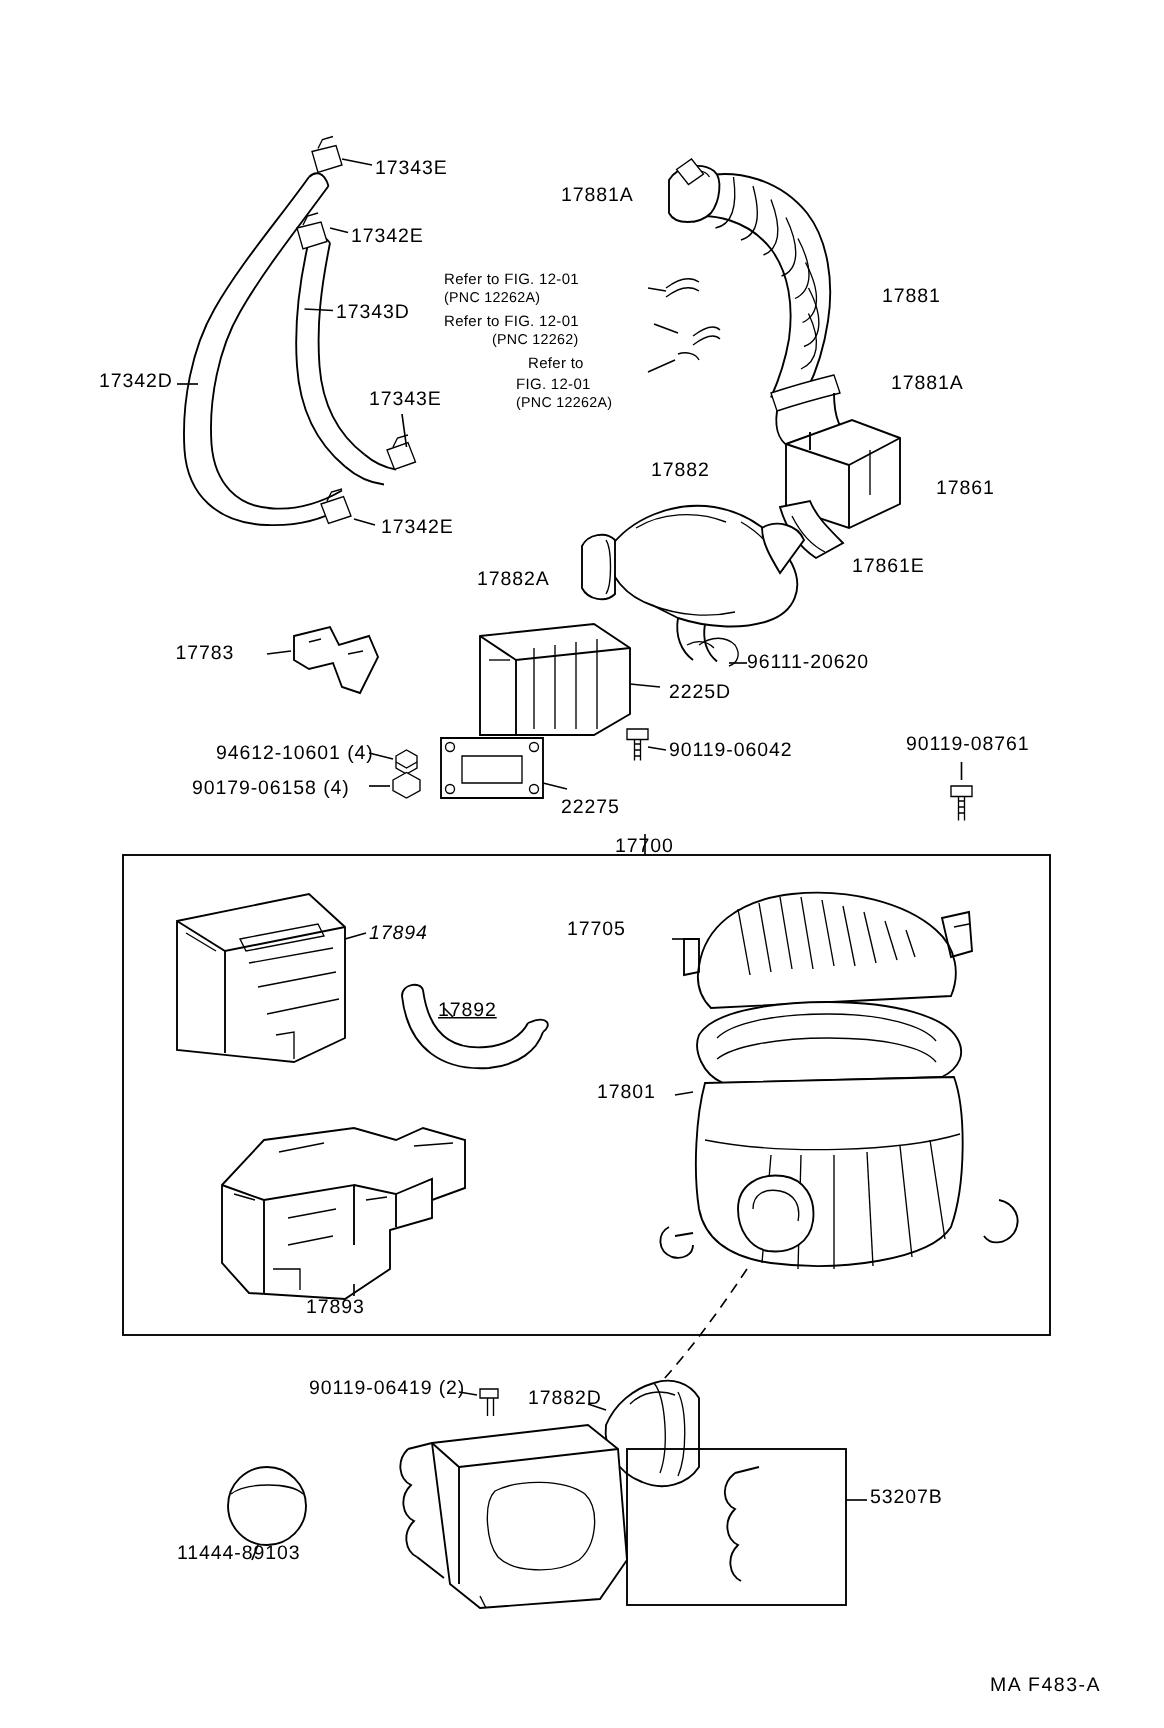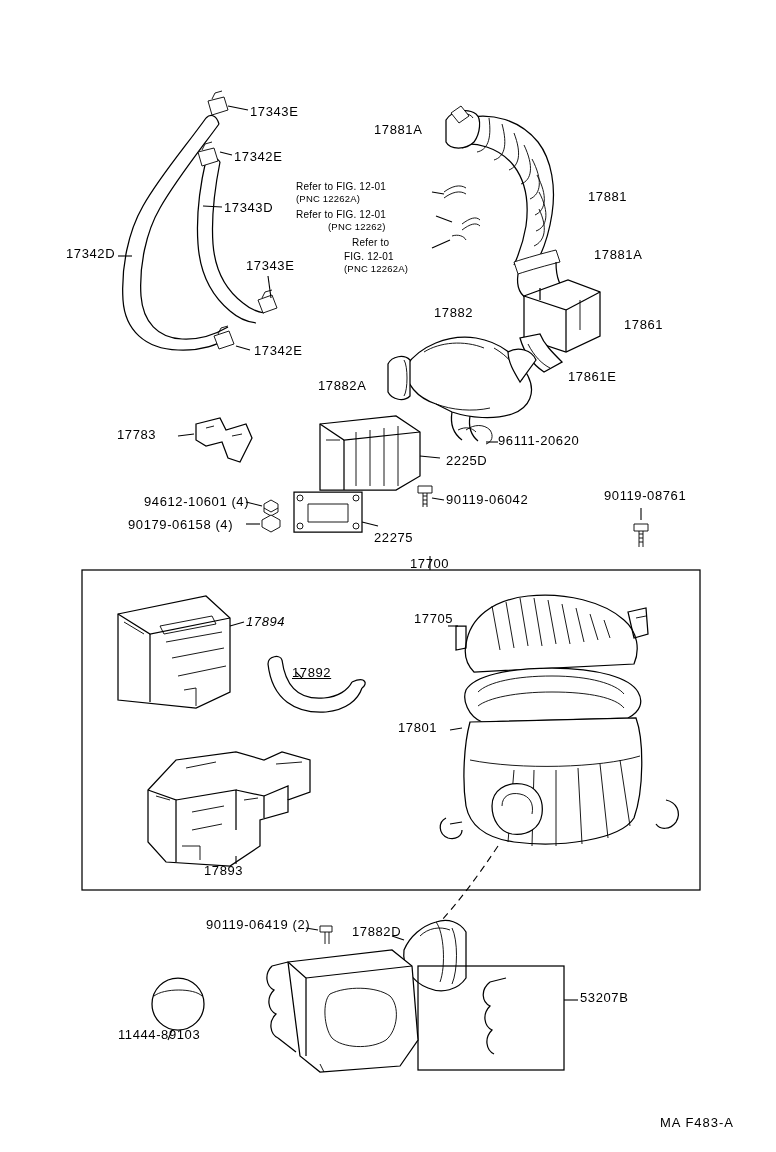--- a/index.html
+++ b/index.html
@@ -348,21 +348,21 @@
   <div class="lbl code" style="left:446px; top:454px;">2225D</div>
   <div class="lbl code" style="left:144px; top:495px;">94612-10601 (4)</div>
   <div class="lbl code" style="left:128px; top:518px;">90179-06158 (4)</div>
   <div class="lbl code" style="left:374px; top:521px;margin-top:10px;">22275</div>
   <div class="lbl code" style="left:446px; top:493px;">90119-06042</div>
   <div class="lbl code" style="left:604px; top:489px;">90119-08761</div>
 
   <div class="lbl code" style="left:410px; top:557px;">17700</div>
   <div class="lbl code" style="left:246px; top:615px;font-style:italic;">17894</div>
   <div class="lbl code" style="left:292px; top:666px;text-decoration:underline;">17892</div>
-  <div class="lbl code" style="left:414px; top:612px;">17705</div>
+  <div class="lbl code" style="left:378px; top:612px;">17705</div>
   <div class="lbl code" style="left:398px; top:721px;">17801</div>
   <div class="lbl code" style="left:204px; top:864px;">17893</div>
 
   <div class="lbl code" style="left:206px; top:918px;">90119-06419 (2)</div>
   <div class="lbl code" style="left:352px; top:925px;">17882D</div>
   <div class="lbl code" style="left:580px; top:991px;">53207B</div>
   <div class="lbl code" style="left:118px; top:1028px;">11444-89103</div>
 
   <div>
     <div class="lbl ref" style="left:296px; top:180px;">Refer to FIG. 12-01</div>

